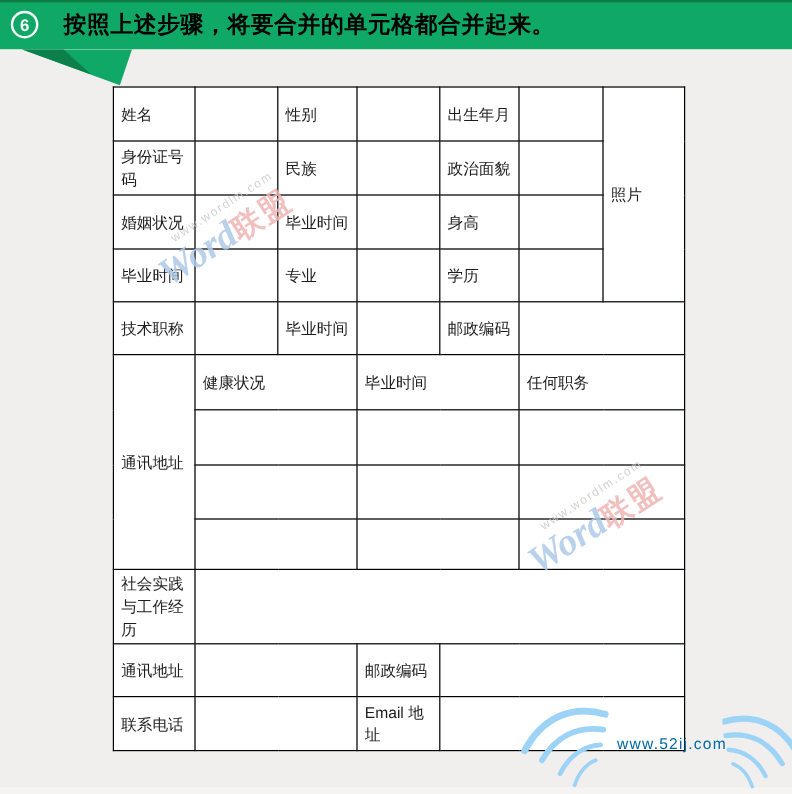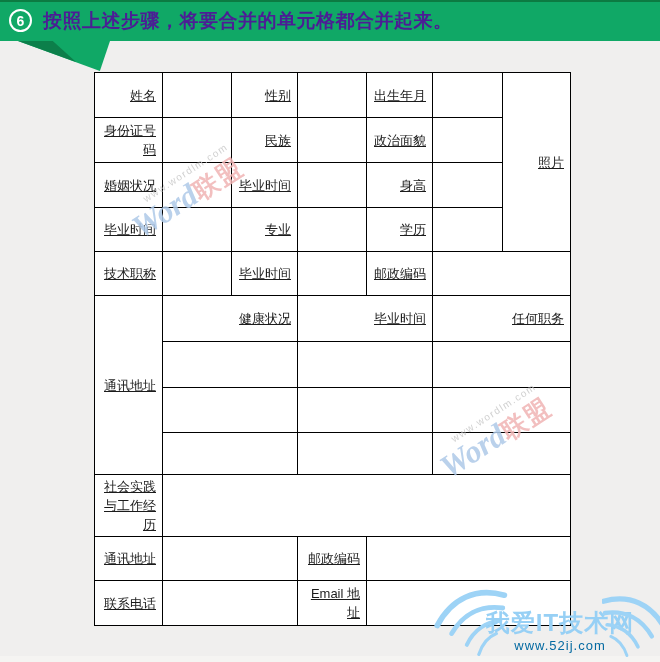--- a/index.html
+++ b/index.html
@@ -25,22 +25,22 @@
     background:#0c7b42;
   }
   .step-badge {
     width:23px; height:23px;
     border:2px solid #ffffff; border-radius:50%;
     color:#ffffff; font-weight:bold; font-size:14px;
     display:flex; align-items:center; justify-content:center;
     margin-left:9px; flex:none;
   }
   .banner-text {
-    color:#4c1d95; font-weight:bold; font-size:19px;
-    margin-left:11px; letter-spacing:0.5px; white-space:nowrap;
+    color:#000000; font-weight:bold; font-size:19px;
+    margin-left:21px; letter-spacing:0.5px; white-space:nowrap;
   }
   
   .tail-main {
     position:absolute; left:18px; top:41px;
     width:92px; height:30px;
     background:#10a866;
     clip-path:polygon(0% 0%,100% 0%,89% 100%);
   }
   .tail-dark {
     position:absolute; left:18px; top:41px;
@@ -52,26 +52,25 @@
   
   table.resume {
     position:absolute; left:94px; top:72px;
     border-collapse:collapse;
     table-layout:fixed;
     z-index:1;
   }
   table.resume td {
     border:1px solid #000000;
     background:#ffffff;
-    text-align:right; vertical-align:middle;
+    text-align:left; vertical-align:middle;
     font-size:13px; color:#1c1c1c;
     line-height:19px;
     padding:2px 6px;
     overflow:hidden;
-    text-decoration:underline;
   }
   tr.h45{height:45px} tr.h44{height:44px} tr.h46{height:46px}
   tr.h42{height:42px} tr.h57{height:57px}
 
   
   .wm {
     position:absolute;
     width:170px;
     transform:rotate(-33deg);
     z-index:3;
@@ -244,21 +243,20 @@
 </div>
 
 <div class="site-logo">
   <svg class="wing wing-left" width="80" height="72" viewBox="0 0 90 90" fill="none">
     <path d="M88,14 C52,4 22,18 4,52" stroke="#9dd3f6" stroke-width="7" stroke-linecap="round"></path>
     <path d="M86,30 C58,26 36,38 22,62" stroke="#9dd3f6" stroke-width="6" stroke-linecap="round"></path>
     <path d="M83,46 C66,47 50,57 41,76" stroke="#9dd3f6" stroke-width="5" stroke-linecap="round"></path>
     <path d="M78,62 C68,66 60,76 56,88" stroke="#9dd3f6" stroke-width="4" stroke-linecap="round"></path>
   </svg>
   <div class="logo-text">
-    <div class="logo-title">我爱IT技术网</div>
     <div class="logo-url">www.52ij.com</div>
   </div>
   <svg class="wing wing-right" width="66" height="68" viewBox="0 0 90 90" fill="none" style="transform:scaleX(-1);">
     <path d="M88,14 C52,4 22,18 4,52" stroke="#9dd3f6" stroke-width="7" stroke-linecap="round"></path>
     <path d="M86,30 C58,26 36,38 22,62" stroke="#9dd3f6" stroke-width="6" stroke-linecap="round"></path>
     <path d="M83,46 C66,47 50,57 41,76" stroke="#9dd3f6" stroke-width="5" stroke-linecap="round"></path>
     <path d="M78,62 C68,66 60,76 56,88" stroke="#9dd3f6" stroke-width="4" stroke-linecap="round"></path>
   </svg>
 </div>
 

